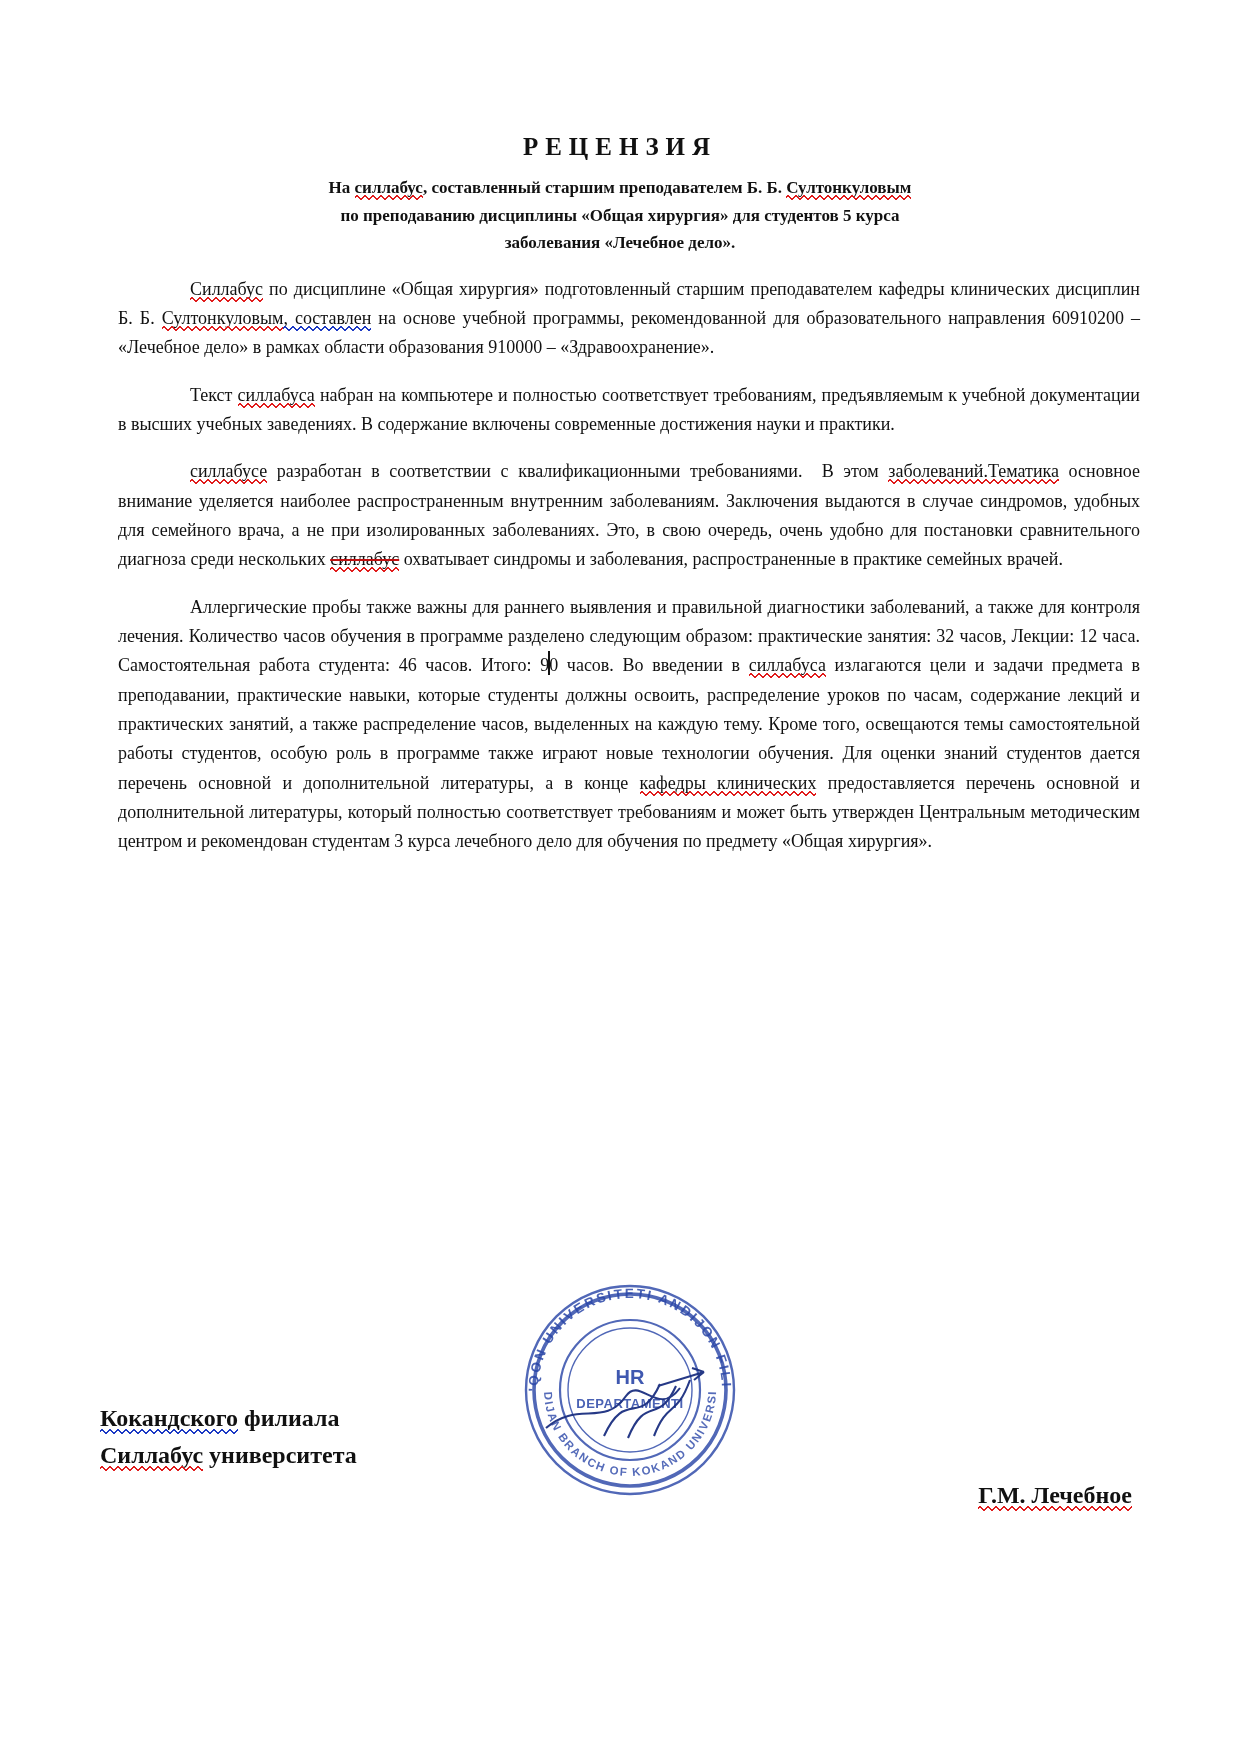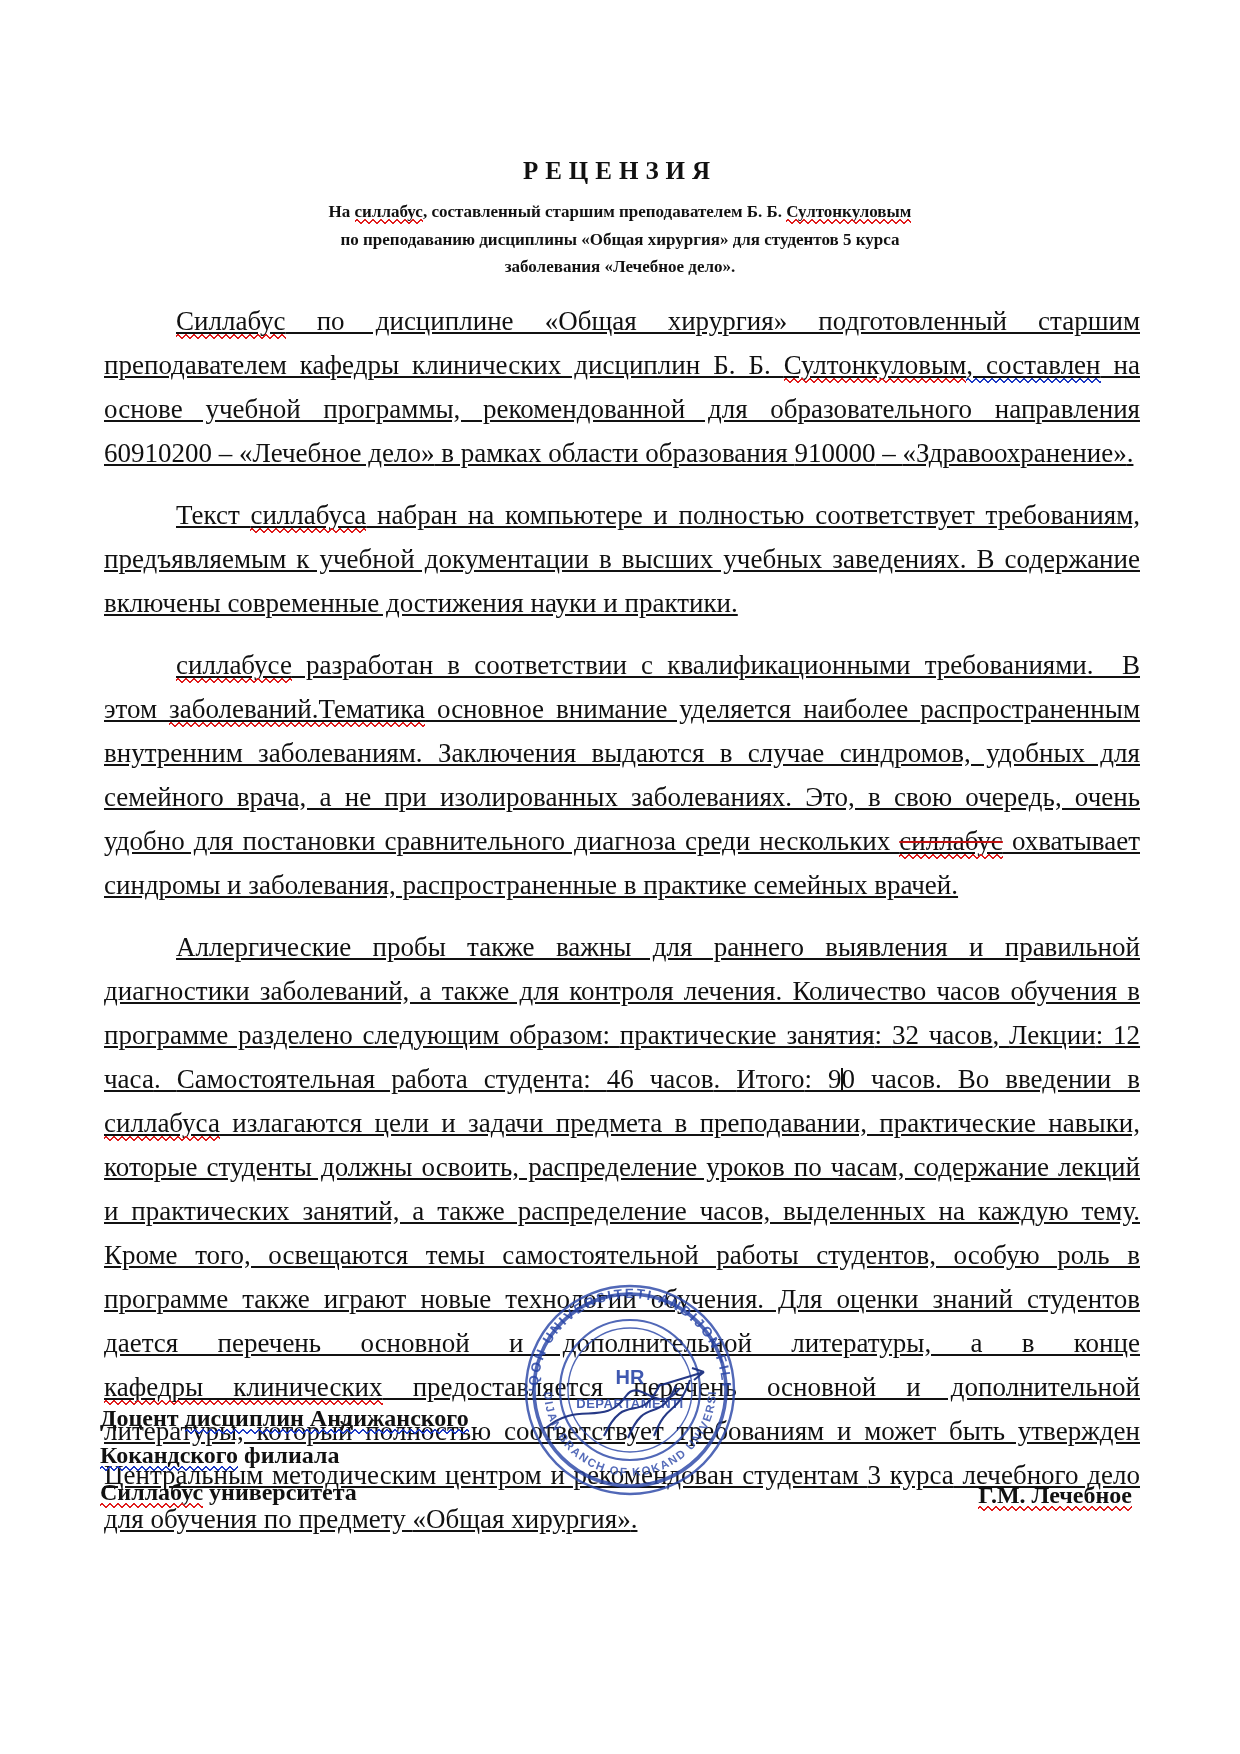--- a/index.html
+++ b/index.html
@@ -12,21 +12,21 @@
     width: 1240px;
     height: 1754px;
     background: #ffffff;
     font-family: "Liberation Serif", "DejaVu Serif", serif;
     color: #111111;
     overflow: hidden;
   }
   .content {
     position: absolute;
     left: 100px;
-    top: 156px;
+    top: 132px;
     width: 1040px;
   }
 
   
   .doc-title {
     text-align: center;
     font-weight: bold;
     font-size: 25px;
     letter-spacing: 7px;
     margin: 0 0 12px 0;
@@ -38,26 +38,25 @@
     font-size: 17px;
     line-height: 1.62;
     margin: 0;
   }
   .subtitle .ln { display: block; }
 
   
   p.body {
     text-align: justify;
     text-justify: inter-word;
-    font-size: 27px;
+    font-size: 18px;
     line-height: 1.63;
-    margin: 0 0 0 4px;
+    margin: 0 0 0 18px;
     text-indent: 72px;
     hyphens: none;
-    text-decoration: underline;
   }
   p.gap { margin-top: 18px; }
 
   
   .sp {
     position: relative;
     white-space: nowrap;
   }
   .sp::after {
     content: "";
@@ -155,21 +154,20 @@
     <p class="body gap">Текст <span class="sp red">силлабуса</span> набран на компьютере и полностью соответствует требованиям, предъявляемым к учебной документации в высших учебных заведениях. В содержание включены современные достижения науки и практики.</p>
 
     <p class="body gap"><span class="sp red">силлабусе</span> разработан в соответствии с квалификационными требованиями.&nbsp; В этом <span class="sp red">заболеваний.Тематика</span> основное внимание уделяется наиболее распространенным внутренним заболеваниям. Заключения выдаются в случае синдромов, удобных для семейного врача, а не при изолированных заболеваниях. Это, в свою очередь, очень удобно для постановки сравнительного диагноза среди нескольких <span class="sp red struck">силлабус</span> охватывает синдромы и заболевания, распространенные в практике семейных врачей.</p>
 
     <p class="body gap">Аллергические пробы также важны для раннего выявления и правильной диагностики заболеваний, а также для контроля лечения. Количество часов обучения в программе разделено следующим образом: <span>практические занятия</span>: <span>32 часов</span>, <span>Лекции</span>: <span>12 часа</span>. <span>Самостоятельная работа студента</span>: <span>46 часов</span>. <span>Итого</span>: 9<span class="caret"></span>0 часов. Во введении в <span class="sp red">силлабуса</span> излагаются цели и задачи предмета в преподавании, практические навыки, которые студенты должны освоить, распределение уроков по часам, содержание лекций и практических занятий, а также распределение часов, выделенных на каждую тему. Кроме того, освещаются темы самостоятельной работы студентов, особую роль в программе также играют новые технологии обучения. Для оценки знаний студентов дается перечень основной и дополнительной литературы, а в конце <span class="sp red">кафедры клинических</span> предоставляется перечень основной и дополнительной литературы, который полностью соответствует требованиям и может быть утвержден Центральным методическим центром и рекомендован студентам <span>3 курса</span> лечебного дело для обучения по предмету <span>«Общая хирургия»</span>.</p>
 
   </div>
 
   <div class="sign-block">
     <div class="sign-left">
-      <span class="ln">Доцент <span class="sp blue">дисциплин Андижанского</span></span>
       <span class="ln"><span class="sp blue">Кокандского</span> филиала</span>
       <span class="ln"><span class="sp red">Силлабус</span> университета</span>
     </div>
     <div class="sign-right"><span class="sp red">Г.М. Лечебное</span></div>
   </div>
 
   <div class="stamp">
     <svg width="244" height="244" viewBox="0 0 244 244" xmlns="http://www.w3.org/2000/svg">
       <defs>
         <path id="arcOuter" d="M 30,122 A 92,92 0 0 1 214,122" fill="none"></path>

